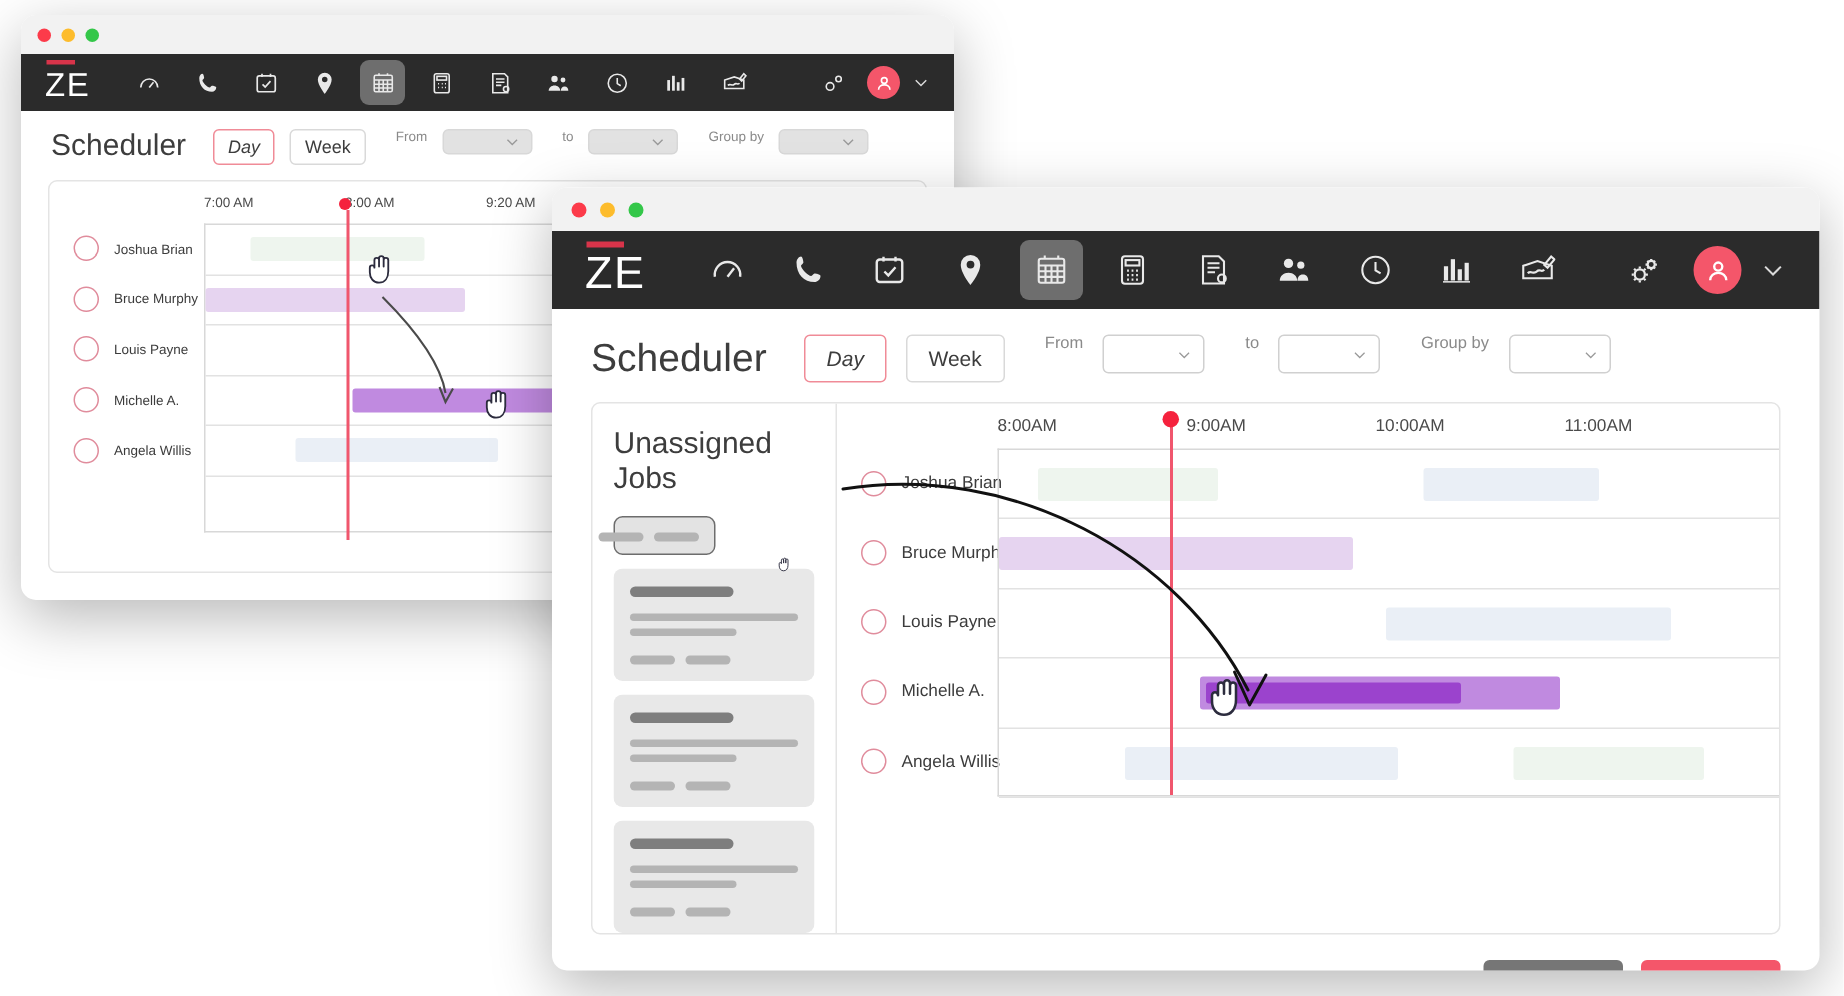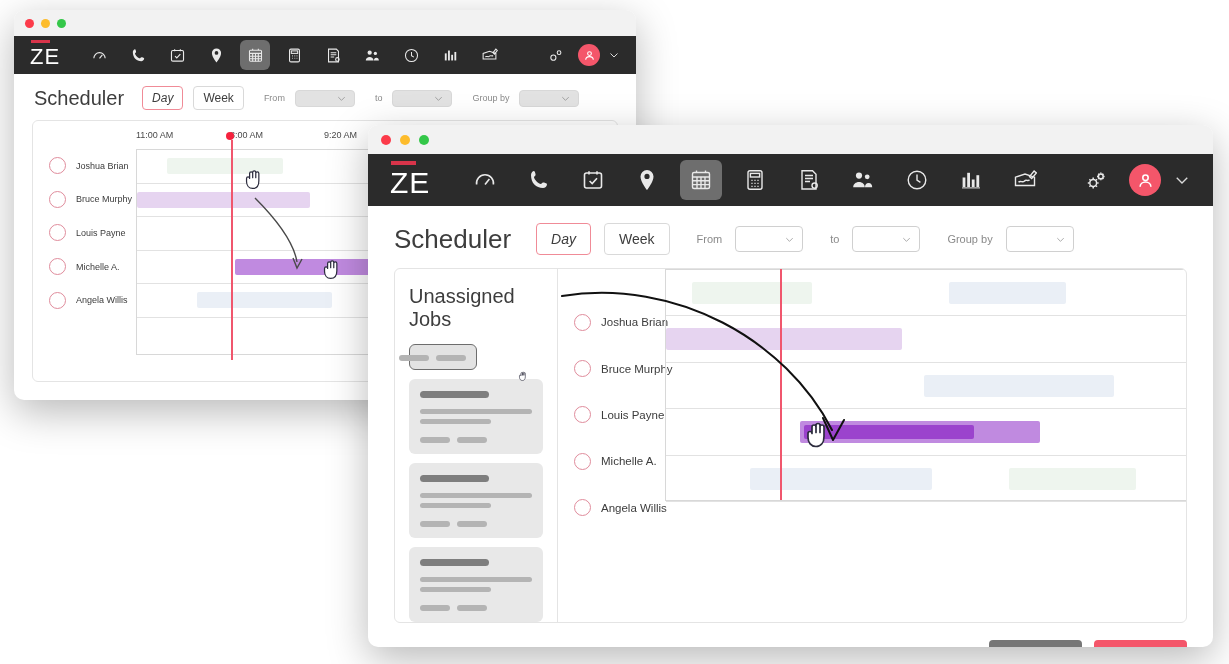--- a/index.html
+++ b/index.html
@@ -71,21 +71,21 @@
     border-radius: 50%; background: #f4566a;
     display: flex; align-items: center; justify-content: center; color: #fff;
   }
   .win-back .avatar { width: 22px; height: 22px; }
   .win-front .avatar { width: 32px; height: 32px; }
   .win-back .avatar svg { width: 13px; height: 13px; }
   .win-front .avatar svg { width: 19px; height: 19px; }
   .chev { color: #dadada; display: flex; align-items: center; }
 
   
-  .sched-bar { display: flex; align-items: center; }
+  .sched-bar { display: flex; }
   .win-back .sched-bar { padding: 12px 20px 10px 20px; gap: 10px; }
   .win-front .sched-bar { padding: 17px 26px 13px 26px; gap: 13px; }
 
   .sched-title { color: #3d3d3d; font-weight: 400; }
   .win-back .sched-title { font-size: 20px; margin-right: 8px; }
   .win-front .sched-title { font-size: 26px; margin-right: 12px; }
 
   .seg {
     background: #fff; border: 1px solid #d9d9d9; border-radius: 4px;
     color: #3d3d3d; text-align: center; cursor: pointer;
@@ -316,21 +316,21 @@
             <span class="ncircle"></span>
             <span class="nname" style="font-size:9px">Michelle A.</span>
           </div>
           <div class="name-row" style="height:33.6px">
             <span class="ncircle"></span>
             <span class="nname" style="font-size:9px">Angela Willis</span>
           </div>
         </div>
 
         <div class="tl-head" style="height:28px">
-          <span class="tick" style="left:0px;font-size:9px">11:00 AM</span>
+          <span class="tick" style="left:0px;font-size:9px">7:00 AM</span>
           <span class="tick" style="left:94px;font-size:9px">8:00 AM</span>
           <span class="tick" style="left:188px;font-size:9px">9:20 AM</span>
         </div>
 
         <div class="tl-grid" style="height:206px">
           <div class="row" style="height:33.6px">
             <span class="ev green" style="left:30px;width:116px;top:8px;height:16px"></span>
             <span class="ev blue" style="left:258px;width:110px;top:8px;height:16px"></span>
           </div>
           <div class="row" style="height:33.6px">
@@ -559,20 +559,26 @@
           <div class="name-row">
             <span class="ncircle"></span>
             <span class="nname">Michelle A.</span>
           </div>
           <div class="name-row">
             <span class="ncircle"></span>
             <span class="nname">Angela Willis</span>
           </div>
         </div>
 
+        <div class="tl-head">
+          <span class="tick" style="left:0px">8:00AM</span>
+          <span class="tick" style="left:126px">9:00AM</span>
+          <span class="tick" style="left:252px">10:00AM</span>
+          <span class="tick" style="left:378px">11:00AM</span>
+        </div>
 
         <div class="tl-grid" style="height:232px">
           <div class="row">
             <span class="ev green" style="left:26px;width:120px"></span>
             <span class="ev blue" style="left:283px;width:117px"></span>
           </div>
           <div class="row">
             <span class="ev purple" style="left:0px;width:236px"></span>
           </div>
           <div class="row">

